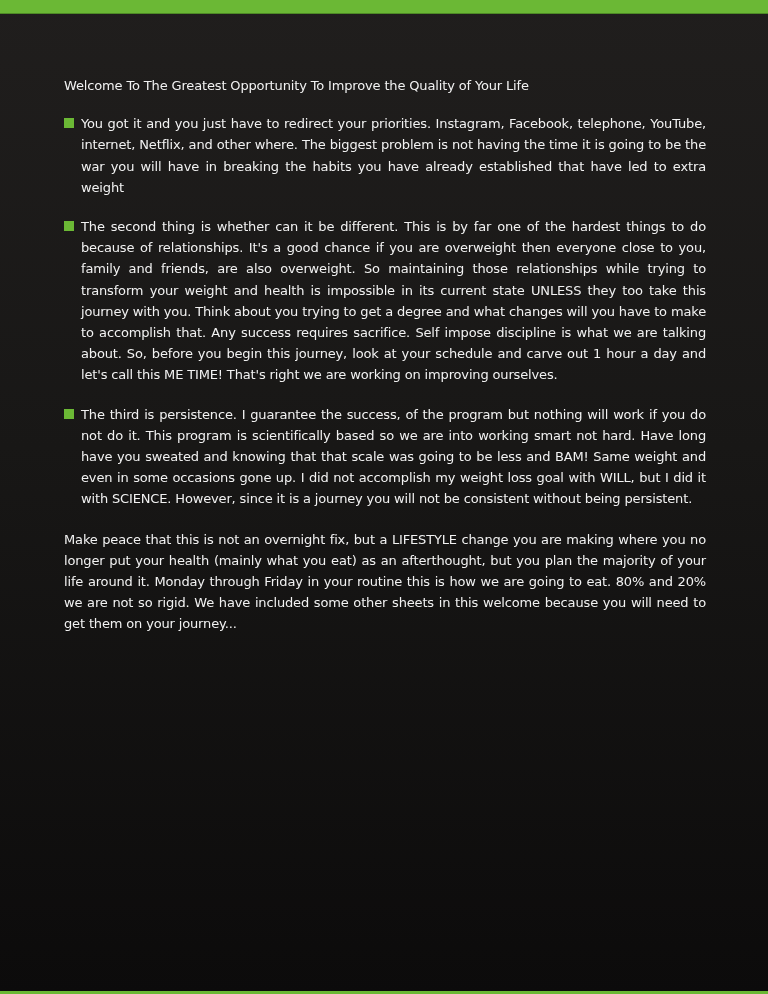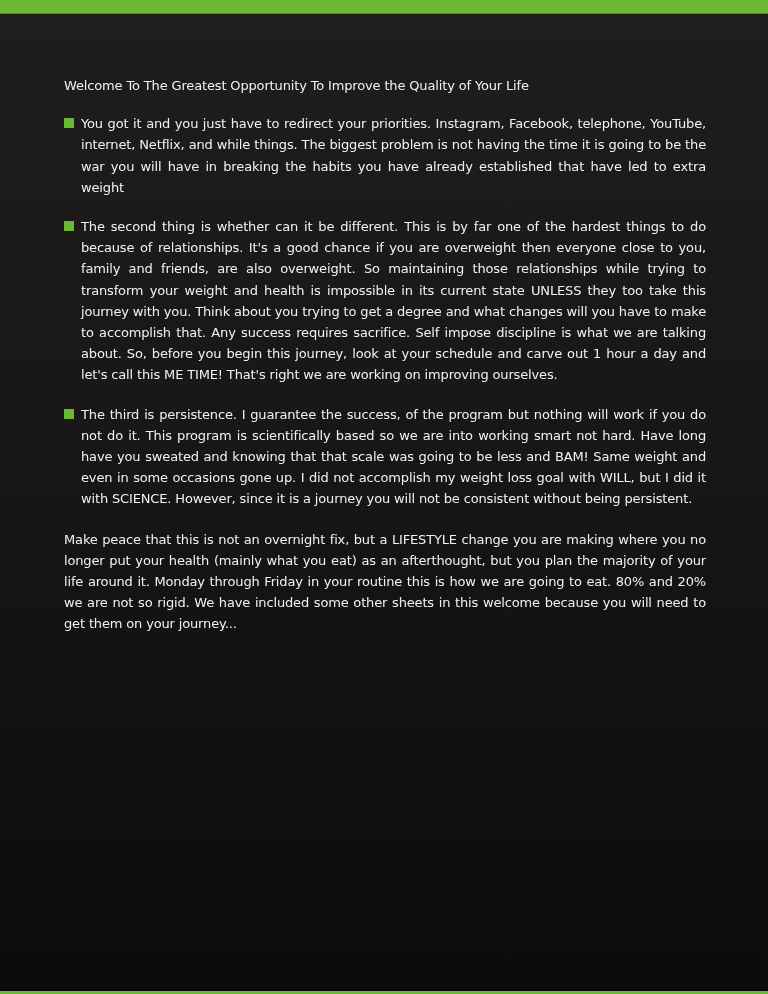--- a/index.html
+++ b/index.html
@@ -69,21 +69,21 @@
 </head>
 <body>
 
 <div class="top-bar"></div>
 
 <div class="content">
   <p class="para intro"><span>Welcome To The Greatest Opportunity To Improve the Quality of Your Life</span><br></p>
 
   <div class="bullet-item">
     <span class="bullet-square"></span>
-    <span>You got it and you just have to redirect your priorities. Instagram, Facebook, telephone, YouTube, internet, Netflix, and while things. The biggest problem is not having the time it is going to be the war you will have in breaking the habits you have already established that have led to extra weight</span>
+    <span>You got it and you just have to redirect your priorities. Instagram, Facebook, telephone, YouTube, internet, Netflix, and other where. The biggest problem is not having the time it is going to be the war you will have in breaking the habits you have already established that have led to extra weight</span>
   </div>
 
   <div class="bullet-item">
     <span class="bullet-square"></span>
     <span>The second thing is whether can it be different. This is by far one of the hard­est things to do because of relationships. It's a good chance if you are over­weight then everyone close to you, family and friends, are also overweight. So maintaining those relationships while trying to transform your weight and health is impossible in its current state UNLESS they too take this journey with you. Think about you trying to get a degree and what changes will you have to make to accomplish that. Any success requires sacrifice. Self impose discipline is what we are talking about. So, before you begin this journey, look at your schedule and carve out 1 hour a day and let's call this ME TIME! That's right we are working on improving ourselves.</span>
   </div>
 
   <div class="bullet-item">
     <span class="bullet-square"></span>
     <span>The third is persistence. I guarantee the success, of the program but noth­ing will work if you do not do it. This program is scientifically based so we are into working smart not hard. Have long have you sweated and knowing that that scale was going to be less and BAM! Same weight and even in some occasions gone up. I did not accomplish my weight loss goal with WILL, but I did it with SCIENCE. However, since it is a journey you will not be consistent without being persistent.</span>

